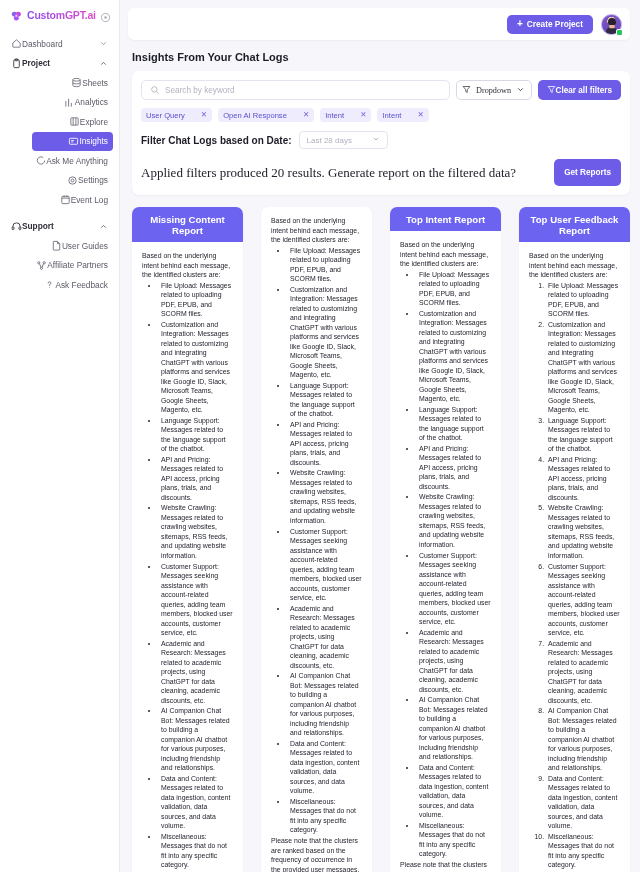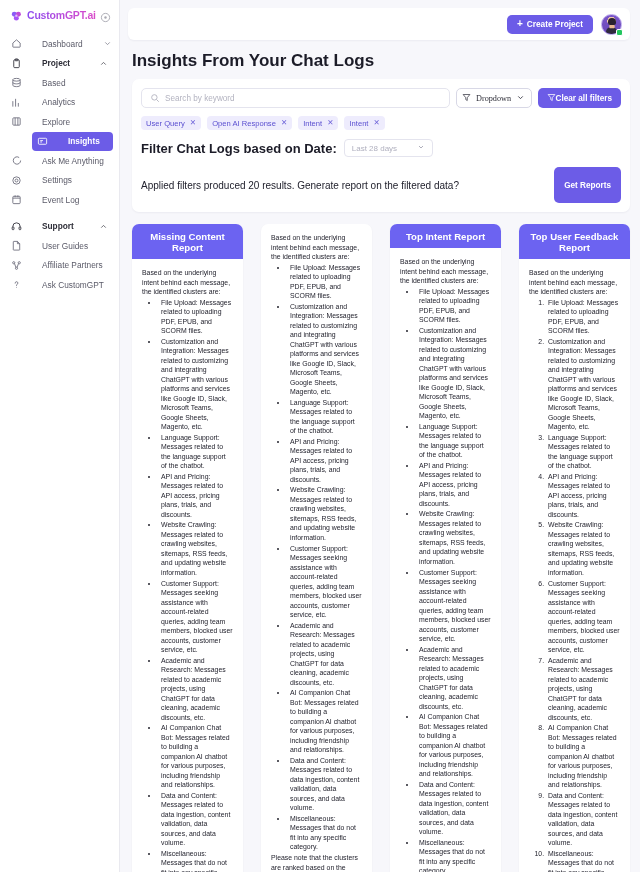--- a/index.html
+++ b/index.html
@@ -33,30 +33,30 @@
     -webkit-background-clip: text; background-clip: text;
     -webkit-text-fill-color: transparent; color: #a24be2;
     white-space: nowrap;
   }
   .brand-collapse {
     margin-left: auto; width: 11px; height: 11px; flex: 0 0 11px;
     opacity: .6;
   }
   .nav { padding: 4px 6px 0 6px; }
   .nav-item {
-    display: flex; align-items: center; gap: 20px;
+    display: flex; align-items: center; gap: 0;
     height: 19.5px; padding: 0 5px; margin-bottom: 0px;
     border-radius: 4px; cursor: pointer;
-    color: #5a5a68; font-size: 8.3px; white-space: nowrap;
+    color: #5a5a68; font-size: 8.3px; white-space: nowrap; justify-content: flex-end;
   }
   .nav-item .ico { width: 11px; height: 11px; flex: 0 0 11px; display:block; }
   .nav-item .ico svg { display: block; width: 11px; height: 11px; }
   .nav-item.bold { font-weight: bold; color: #2e2e38; }
   .nav-item.active {
-    background: #6c5ce7; color: #ffffff; font-weight: bold; margin-left: 26px;
+    background: #6c5ce7; color: #ffffff; font-weight: normal; margin-left: 26px;
   }
   .nav-item.active .ico svg { stroke: #ffffff; }
   .nav-item .caret { margin-left: auto; width: 9px; height: 9px; flex:0 0 9px; opacity: .75;}
   .nav-spacer { height: 7px; }
 
   
   .main { flex: 1 1 auto; height: 872px; background: #f7f7fb; position: relative; overflow: hidden; }
   .topbar {
     margin: 8px 10px 0 8px;
     height: 32px; background: #fff; border-radius: 6px;
@@ -89,21 +89,21 @@
     box-shadow: 0 4.5px 0 -1.3px #e9b892;
   }
   .status-dot {
     position: absolute; right: -1px; bottom: -1px;
     width: 7px; height: 7px; background: #22c55e;
     border: 1.5px solid #fff; border-radius: 2px;
   }
 
   .page-title {
     margin: 11px 0 8px 12px;
-    font-size: 17px; font-weight: bold; color: #1c1c28;
+    font-size: 11px; font-weight: bold; color: #1c1c28;
   }
 
   .filters-card {
     margin: 0 10px 0 12px; background: #fff;
     border-radius: 7px; padding: 9px 9px 9px 9px;
     box-shadow: 0 1px 2px rgba(20,20,50,.05);
   }
   .filter-row1 { display: flex; align-items: flex-start; gap: 6px; }
   .search-box {
     flex: 1 1 auto; height: 20px; border: 1px solid #e4e4ee;
@@ -124,39 +124,39 @@
   .clear-btn {
     height: 20px; border: none; border-radius: 5px; background: #6c5ce7;
     color: #fff; display: flex; align-items: center; 
     padding: 0 9px; font-size: 8.2px; font-weight: bold; cursor: pointer;
     font-family: inherit; white-space: nowrap;
   }
   .chips { display: flex; gap: 6px; margin-top: 8px; flex-wrap: wrap; }
   .chip {
     background: #eeecfd; color: #5a4fd0; border-radius: 4px;
     font-size: 7.6px; padding: 2.5px 5px; display: flex;
-    align-items: center; gap: 5px; white-space: nowrap; cursor: pointer;
+    align-items: center; gap: 16px; white-space: nowrap; cursor: pointer;
   }
   .chip .x { font-size: 7.5px; color: #6b60d8; line-height:1; }
 
   .date-row { display: flex; align-items: center; gap: 7px; margin-top: 9px; }
-  .date-label { font-size: 13px; font-weight: bold; color: #1c1c28; white-space: nowrap; }
+  .date-label { font-size: 10px; font-weight: bold; color: #1c1c28; white-space: nowrap; }
   .date-select {
     height: 18px; border: 1px solid #e4e4ee; border-radius: 4px;
     display: flex; align-items: center; gap: 20px; padding: 0 7px;
     font-size: 8px; color: #b0b0bf; cursor: pointer; white-space: nowrap;
   }
   .results-row {
     display: flex; align-items: center; justify-content: space-between;
     margin-top: 10px;
   }
-  .results-text { font-size: 10px; color: #22222e; }
+  .results-text { font-size: 13px; color: #22222e; font-family: Liberation Serif, serif; }
   .get-reports {
     background: #6c5ce7; color: #fff; border: none; border-radius: 5px;
-    height: 36px; padding: 0 10px; font-size: 8.2px; font-weight: bold;
+    height: 27px; padding: 0 10px; font-size: 8.2px; font-weight: bold;
     cursor: pointer; font-family: inherit; white-space: nowrap;
   }
 
   
   .reports {
     margin: 12px 10px 0 12px;
     display: grid; grid-template-columns: 1fr 1fr 1fr 1fr; gap: 10px 18px;
   }
   .report-card {
     background: #fff; border-radius: 7px; overflow: hidden;
@@ -230,21 +230,21 @@
             </svg></span>
         </div>
         <div class="nav-item">
           <span class="ico">
             <svg viewBox="0 0 24 24" fill="none" stroke="#6b6b7a" stroke-width="1.9" stroke-linejoin="round">
               <ellipse cx="12" cy="6" rx="8" ry="3"></ellipse>
               <path d="M4 6v12c0 1.7 3.6 3 8 3s8-1.3 8-3V6"></path>
               <path d="M4 12c0 1.7 3.6 3 8 3s8-1.3 8-3"></path>
             </svg>
           </span>
-          <span>Based</span>
+          <span>Sheets</span>
         </div>
         <div class="nav-item">
           <span class="ico">
             <svg viewBox="0 0 24 24" fill="none" stroke="#6b6b7a" stroke-width="1.9" stroke-linejoin="round">
               <line x1="4" y1="21" x2="4" y2="9"></line>
               <line x1="10" y1="21" x2="10" y2="4"></line>
               <line x1="16" y1="21" x2="16" y2="13"></line>
             </svg>
           </span>
           <span>Analytics</span>
@@ -328,21 +328,21 @@
           </span>
           <span>Affiliate Partners</span>
         </div>
         <div class="nav-item">
           <span class="ico">
             <svg viewBox="0 0 24 24" fill="none" stroke="#6b6b7a" stroke-width="1.9" stroke-linejoin="round">
               <path d="M9 9a3 3 0 1 1 4 2.8c-.8.4-1 1-1 1.9v.6" stroke-linecap="round"></path>
               <circle cx="12" cy="18" r=".9" fill="currentColor" stroke="none"></circle>
             </svg>
           </span>
-          <span>Ask CustomGPT</span>
+          <span>Ask Feedback</span>
         </div>
       </nav>
   </aside>
 
   <section class="main">
 
     <div class="topbar">
       <button class="create-btn">
         <span class="plus">+</span>
         <span>Create Project</span>

